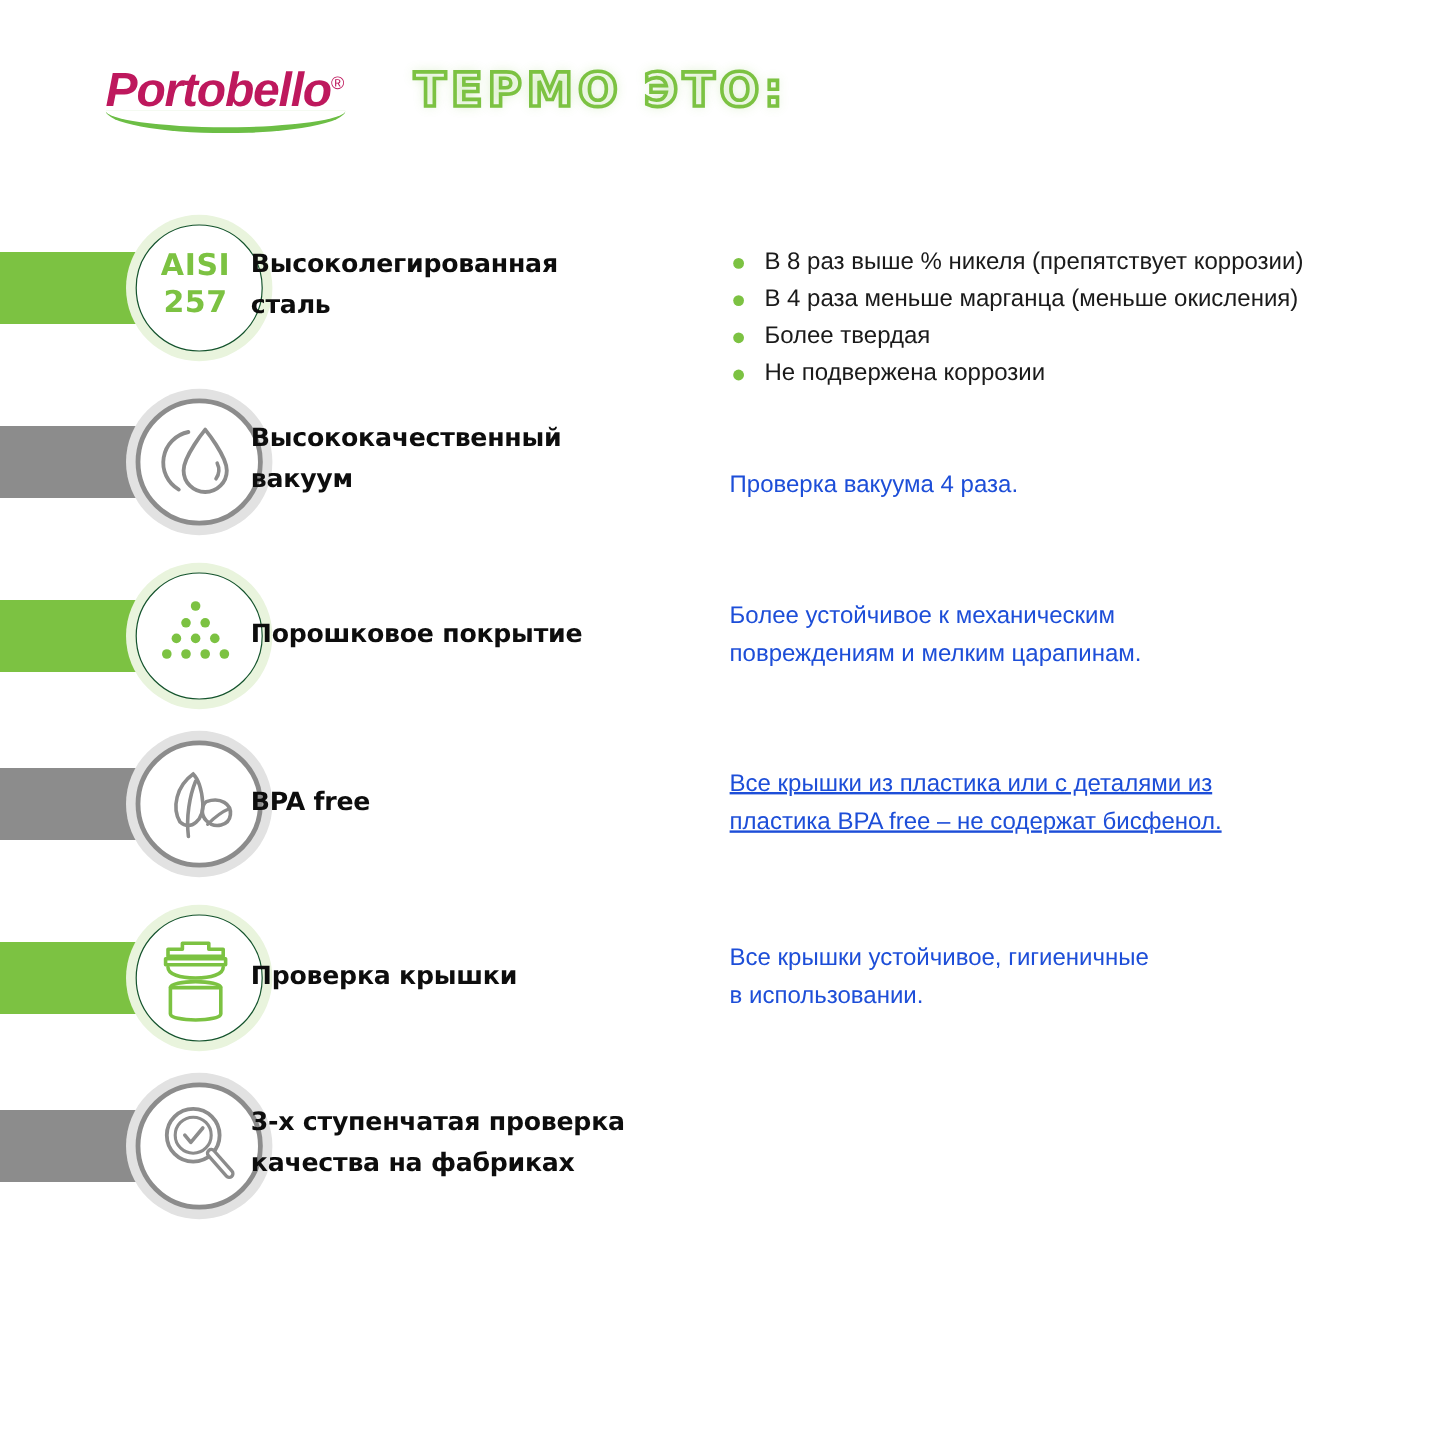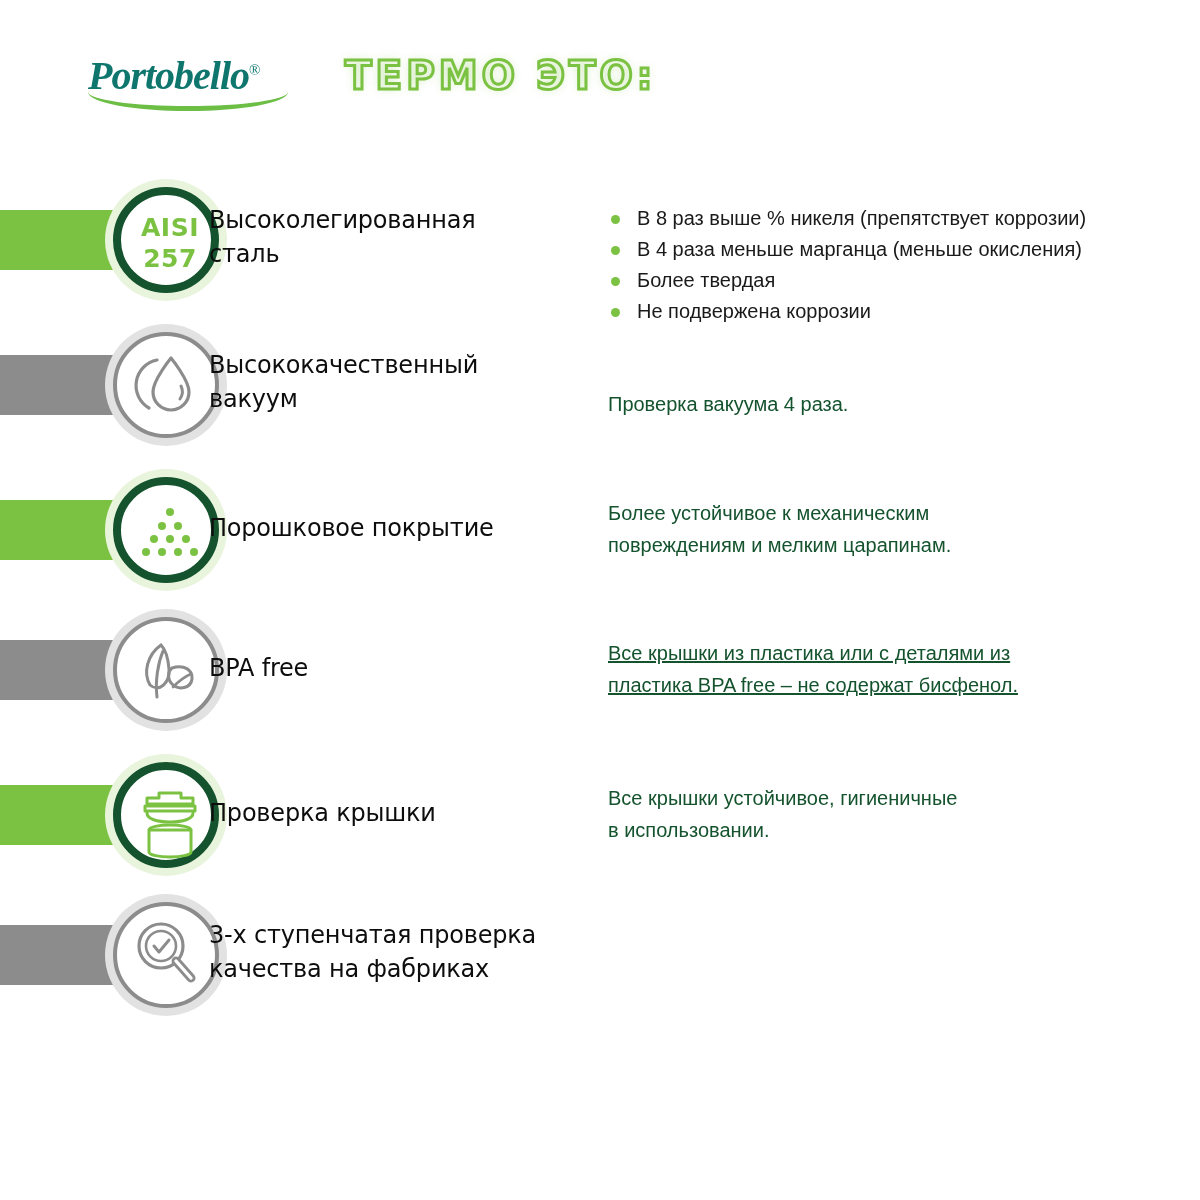--- a/index.html
+++ b/index.html
@@ -10,24 +10,24 @@
     color:#111111;
     overflow:hidden;
     position:relative;
   }
 
   
   .header{position:absolute;left:0;top:0;width:1200px;height:160px;}
 
   .logo{position:absolute;left:88px;top:48px;width:220px;height:62px;}
   .logo-word{
-    font-family:Liberation Serif, serif;
+    font-family:Liberation Sans, sans-serif;
     font-style:italic;font-weight:bold;
     font-size:40px;letter-spacing:-1px;
-    color:#0f766e;
+    color:#be185d;
     line-height:44px;
     white-space:nowrap;
   }
   .logo-reg{
     font-size:15px;vertical-align:super;font-style:normal;font-weight:normal;
   }
   .logo-swoosh{
     position:absolute;left:0px;top:44px;width:200px;height:14px;
     border-bottom:5px solid #6CBE45;
     border-radius:0 0 50% 50%/0 0 100% 100%;
@@ -63,53 +63,53 @@
   }
   .badge-halo.green{background:#E9F4DD;}
   .badge-halo.gray{background:#E2E2E2;}
 
   .badge{
     position:absolute;left:113px;top:22px;
     width:106px;height:106px;border-radius:50%;
     background:#ffffff;
     box-sizing:border-box;
   }
-  .badge.green{border:8px solid #14532d;}
+  .badge.green{border:1px solid #14532d;}
   .badge.gray{border:4px solid #8C8C8C;}
 
   .badge-inner{position:absolute;left:0;top:0;width:98px;height:98px;}
 
   .aisi{
     position:absolute;left:0;top:17px;width:98px;
     text-align:center;
     font-family:"DejaVu Sans", sans-serif;
     font-weight:bold;
     color:#7CC242;
     line-height:31px;
     font-size:25px;
     letter-spacing:0.5px;
   }
 
   .feat-title{
     position:absolute;left:209px;
     font-family:"DejaVu Sans", sans-serif;
-    font-weight:normal;
-    font-size:24px;
+    font-weight:bold;
+    font-size:21px;
     line-height:34px;
     color:#0D0D0D;
     letter-spacing:-0.2px;
     white-space:pre-line;
     width:380px;
   }
 
   .desc{
     position:absolute;left:608px;
     font-size:20px;
     line-height:32px;
-    color:#14532d;
+    color:#1d4ed8;
     width:580px;
     white-space:pre-line;
   }
 
   .bullets{position:absolute;left:608px;top:0;width:600px;}
   .bullet{
     position:relative;
     padding-left:29px;
     font-size:20px;
     line-height:31px;

